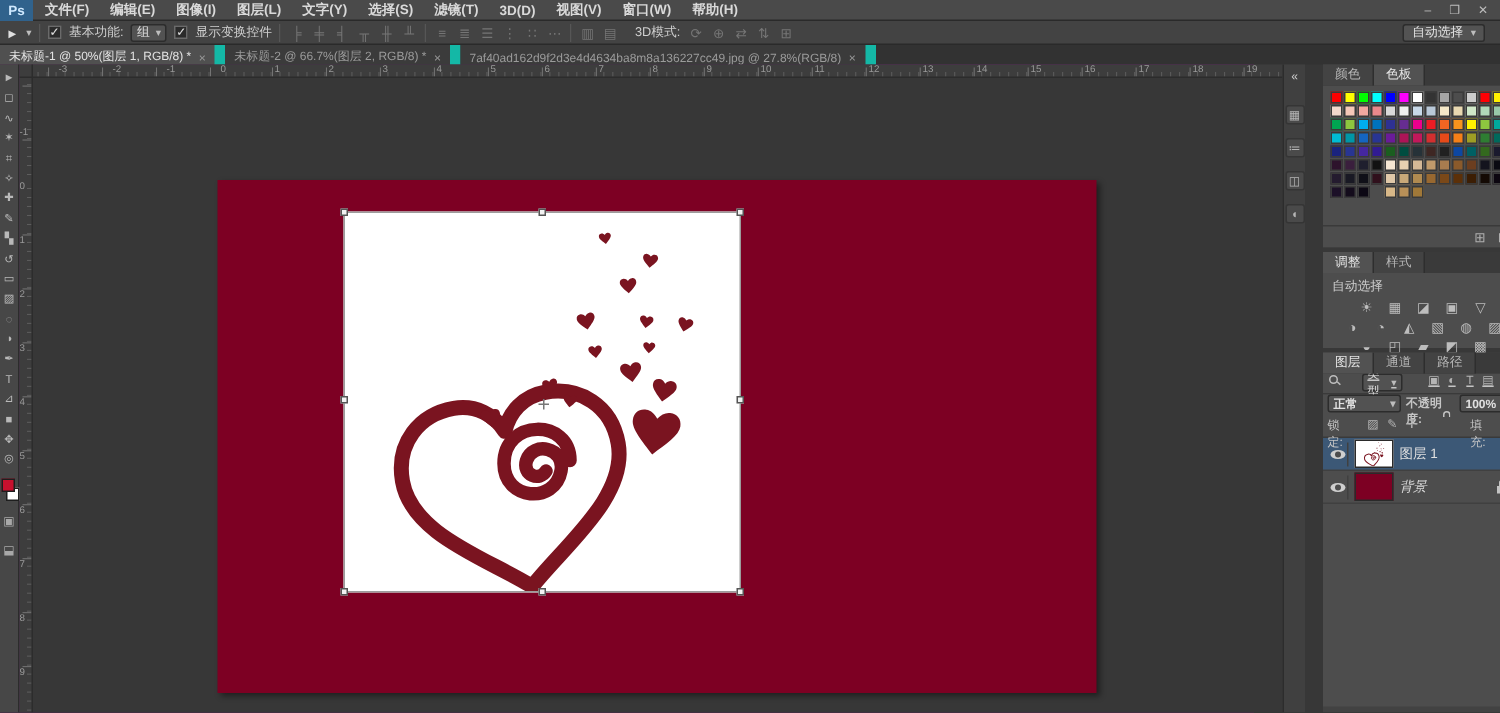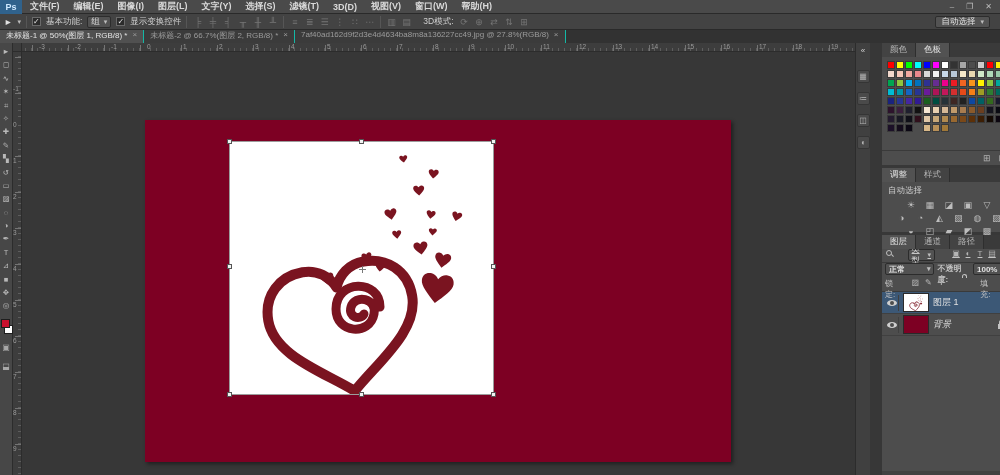--- a/index.html
+++ b/index.html
@@ -26,22 +26,22 @@
   .mini-select { background:#525252; border:1px solid #2c2c2c; border-radius:2px; height:12px;
     display:flex; align-items:center; gap:4px; padding:0 3px; color:#e0e0e0; }
   .caret { font-size:7px; color:#bdbdbd; }
   .icon-group { display:flex; gap:4px; color:#757575; font-size:9px; }
   .icon-group span { width:11px; text-align:center; }
   #workspace-btn { margin-left:auto; margin-right:6px; background:#535353; border:1px solid #2c2c2c;
     border-radius:2px; height:12px; display:flex; align-items:center; gap:5px; padding:0 5px; color:#e0e0e0; }
 
   
   #tabbar { left:0; top:30px; width:1000px; height:13px; background:#323232; display:flex; align-items:stretch; }
-  .doc-tab { display:flex; align-items:flex-start; gap:5px; padding:0 6px; font-size:8px; color:#9b9b9b;
-    background:#3b3b3b; border-right:1px solid #14b8a6; white-space:nowrap; }
+  .doc-tab { display:flex; align-items:flex-end; gap:5px; padding:0 6px; font-size:8px; color:#9b9b9b;
+    background:#3b3b3b; border-right:7px solid #14b8a6; white-space:nowrap; }
   .doc-tab.active { background:#505050; color:#e3e3e3; }
   .doc-tab .tab-close { font-size:8px; color:#9b9b9b; }
 
   
   #toolbar { left:0; top:43px; width:13px; height:432px; background:#474747; border-right:1px solid #2c2c2c;
     display:flex; flex-direction:column; align-items:center; padding-top:2px; }
   #tool-list { display:flex; flex-direction:column; align-items:center; }
   .tool { width:13px; height:13.4px; color:#b9b9b9; font-size:7.5px; line-height:13px; text-align:center; }
   #fgbg { position:relative; width:13px; height:18px; margin-top:6px; }
   #fg-swatch { position:absolute; left:1px; top:0; width:9px; height:9px; border:1px solid #1e1e1e; }

